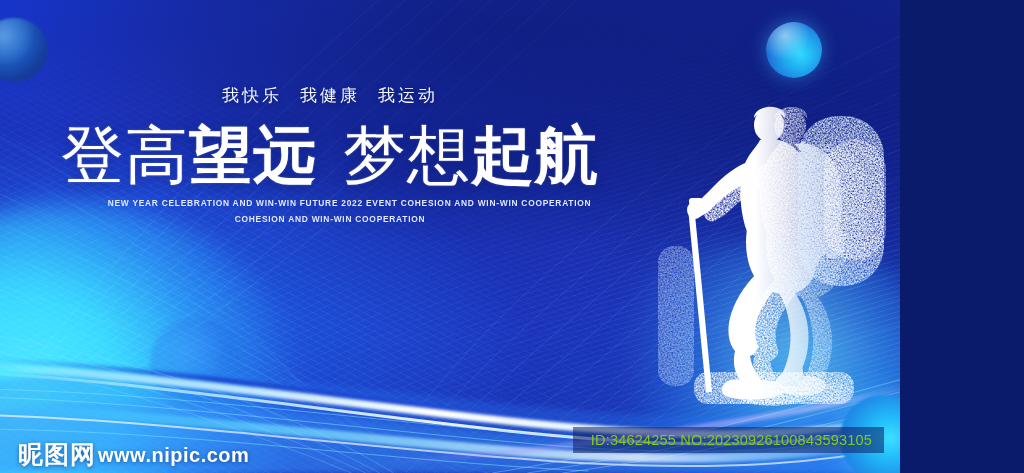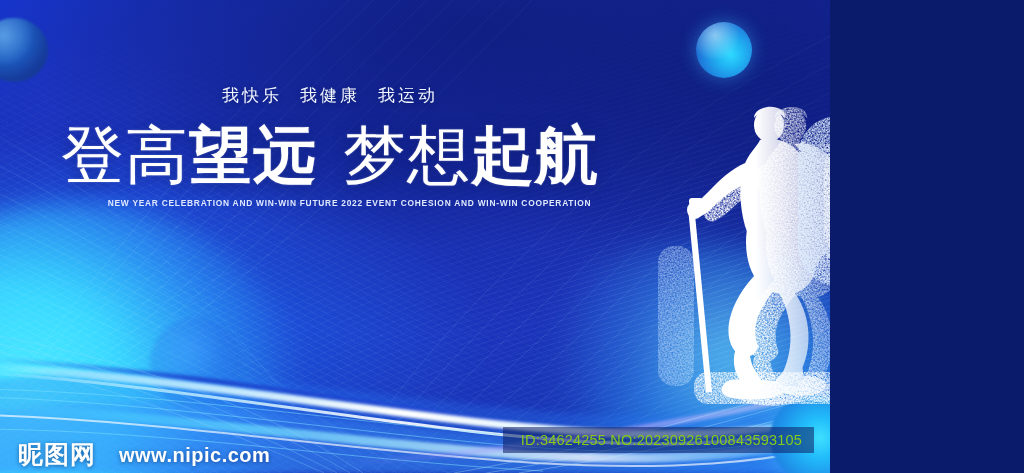--- a/index.html
+++ b/index.html
@@ -6,21 +6,21 @@
   * { margin:0; padding:0; box-sizing:border-box; }
   html,body{ background:#0b1b6b; }
   body{
     font-family:"Liberation Sans","DejaVu Sans",sans-serif;
     -webkit-font-smoothing:antialiased;
   }
 
   
   #banner{
     position:relative;
-    width:830px; height:473px;
+    width:900px; height:473px;
     overflow:hidden;
     background:#17299b;
   }
 
   
   .bg-base{
     position:absolute; inset:0;
     background:
       radial-gradient(115% 95% at 6% 72%, #1f6ff0 0%, rgba(28,84,220,0.85) 22%, rgba(24,52,190,0.25) 46%, rgba(24,48,170,0) 63%),
       radial-gradient(90% 80% at 30% 50%, #2240d8 0%, #1d33bd 34%, rgba(26,44,164,0) 70%),
@@ -153,21 +153,21 @@
   }
   .eng2{
     margin-top:6px;
     font-size:8.4px; font-weight:700; letter-spacing:.75px;
     color:#dfe9ff;
   }
 
   
   .wm{
     position:absolute; left:18px; bottom:6px;
-    display:flex; align-items:flex-end; gap:23px;
+    display:flex; align-items:flex-end; gap:2px;
     color:#fff;
   }
   .wm-cn{
     font-size:25px; font-weight:700; letter-spacing:1px;
     line-height:1;
     text-shadow:0 1px 4px rgba(0,30,90,.55);
   }
   .wm-url{
     font-size:20px; font-weight:700; letter-spacing:.5px;
     line-height:1; padding-bottom:2px;
@@ -416,20 +416,21 @@
 
     <div class="tagline">
       <span>我快乐</span><span>我健康</span><span>我运动</span>
     </div>
 
     <div class="headline">
       <span class="lt">登高</span><span class="hv">望远</span><span class="gap"></span><span class="lt">梦想</span><span class="hv">起航</span>
     </div>
 
     <div class="eng1">NEW YEAR CELEBRATION AND WIN-WIN FUTURE 2022 EVENT COHESION AND WIN-WIN COOPERATION</div>
+    <div class="eng2">COHESION AND WIN-WIN COOPERATION</div>
   </div>
 
   <div class="wm">
     <span class="wm-cn">昵图网</span>
     <span class="wm-url">www.nipic.com</span>
   </div>
 
   <div class="idtag">ID:34624255 NO:20230926100843593105</div>
 
 </div>

